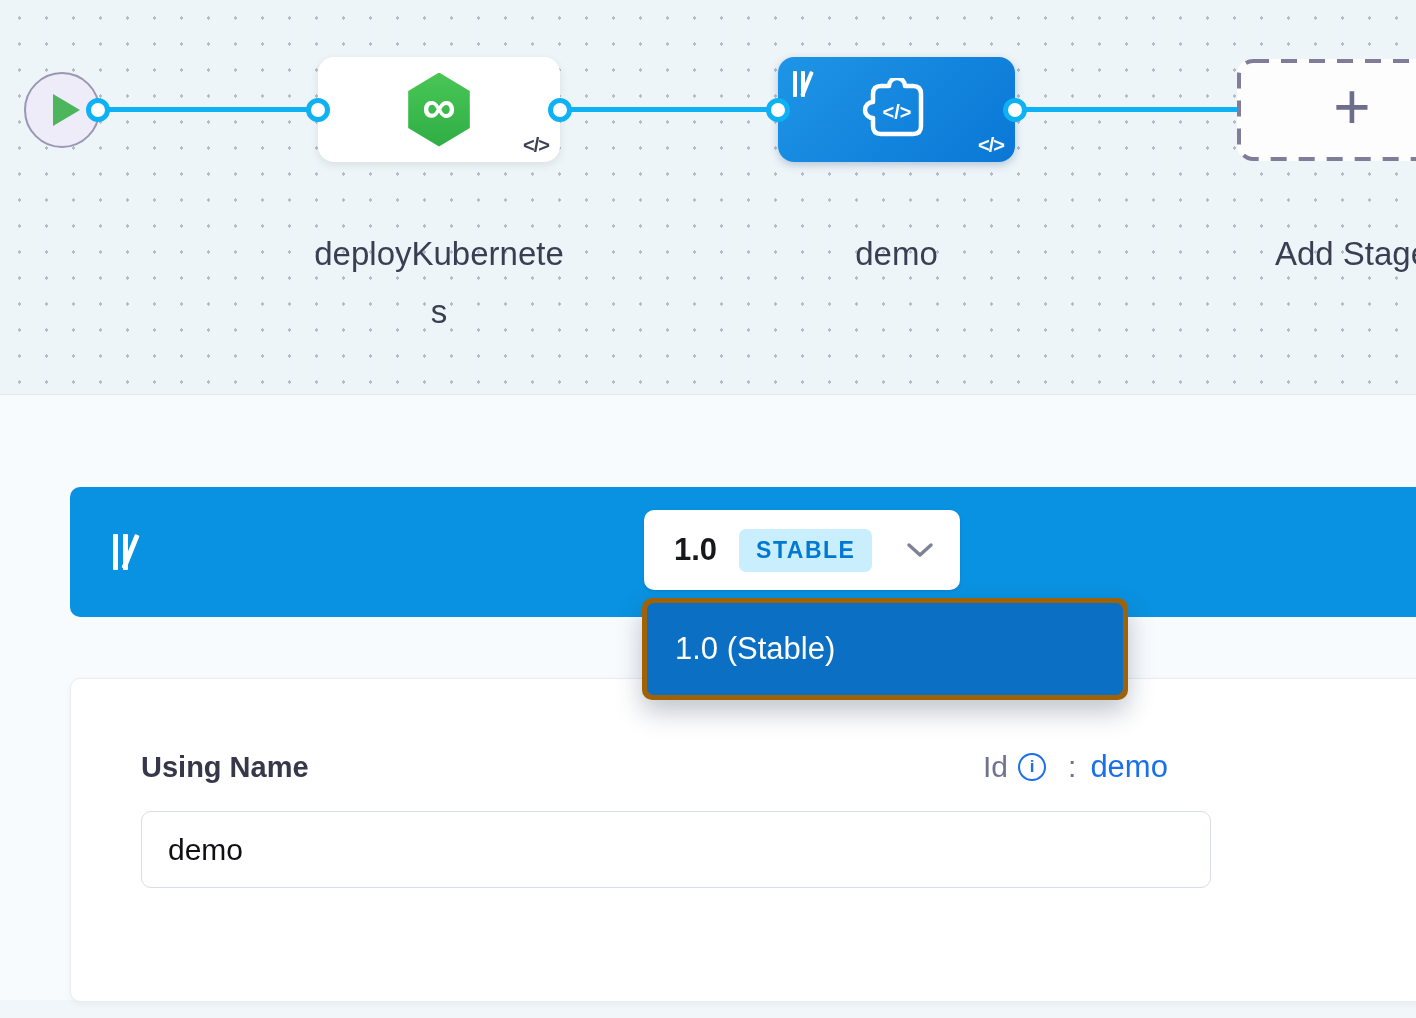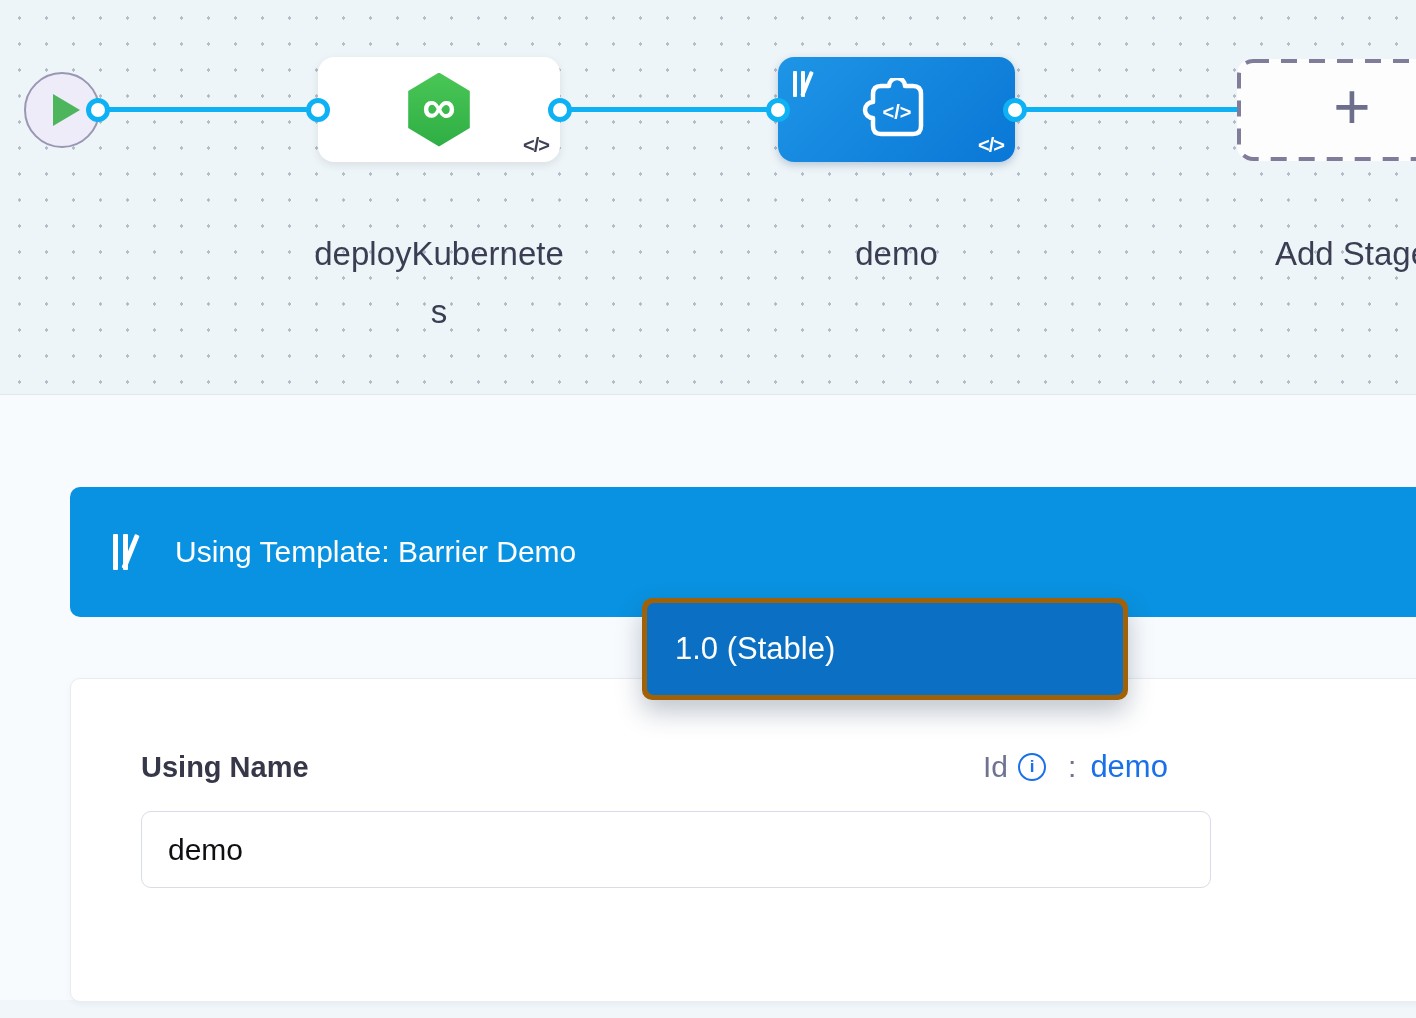--- a/index.html
+++ b/index.html
@@ -142,21 +142,27 @@
     <div class="node-label label-demo">demo</div>
     <div class="node-label label-add">Add Stage</div>
   </div>
 
   <div class="template-bar">
     <span class="lib-icon lg">
         <i></i>
         <i></i>
         <i></i>
       </span>
-    <span class="template-text">Using Template: Barrier Demo</span>
+    <div class="version-select">
+      <span class="version-value">1.0</span>
+      <span class="version-badge">STABLE</span>
+      <svg class="chevron" width="28" height="17" viewBox="0 0 28 17">
+        <polyline points="3,3 14,13 25,3" fill="none" stroke="#7f8296" stroke-width="3.5" stroke-linecap="round" stroke-linejoin="round"></polyline>
+      </svg>
+    </div>
   </div>
 
   <div class="version-menu">
     <div class="menu-item">1.0 (Stable)</div>
   </div>
 
   <div class="panel">
     <div class="field-label">Using Name</div>
     <div class="id-row">
       <span class="id-label">Id</span>

